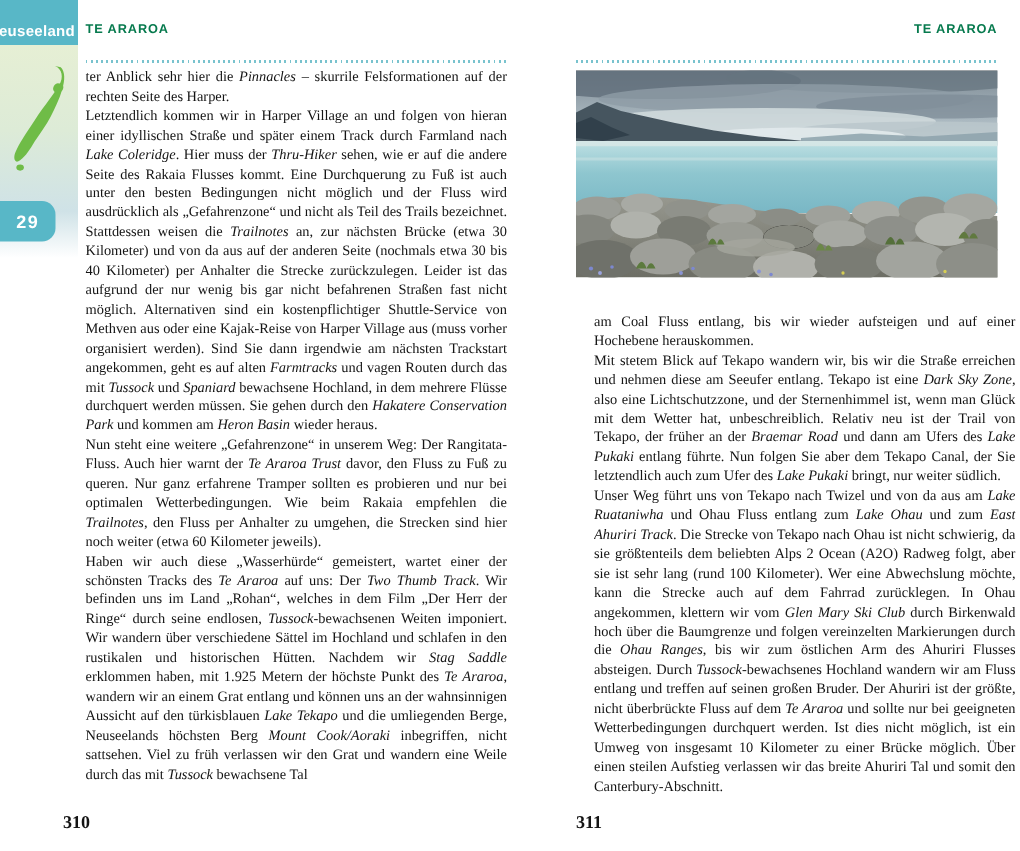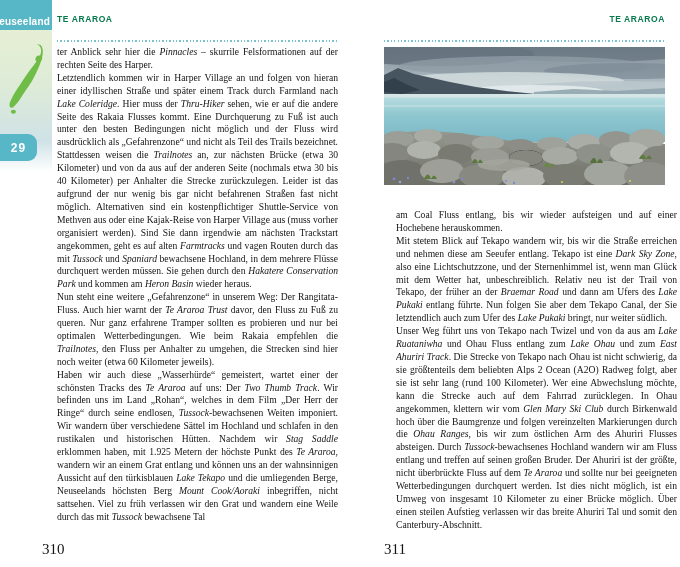--- a/index.html
+++ b/index.html
@@ -47,21 +47,21 @@
     hyphens:auto; -webkit-hyphens:auto;
   }
   .col-left  { left:57px;  top:46px;  height:497px; }
   .col-right { left:384px; top:209px; height:325px;margin-left:12px; }
   .body-col p { margin:0; }
   .body-col i { font-style:italic; }
   
   .photo { position:absolute; left:384px; top:47px; width:281px; height:138px; margin:0; }
   .photo svg { display:block; width:100%; height:100%; }
   
-  .folio { position:absolute; top:541px; font-size:15px; color:#141414; }
+  .folio { position:absolute; top:541px; font-size:12px; color:#141414;font-weight:bold; }
   .folio-left  { left:42px; }
   .folio-right { left:384px; width:281px; }
 </style>
 </head>
 <body>
 
 <div class="spread">
 
   <div class="series-tab">
     <span>Neuseeland</span>

